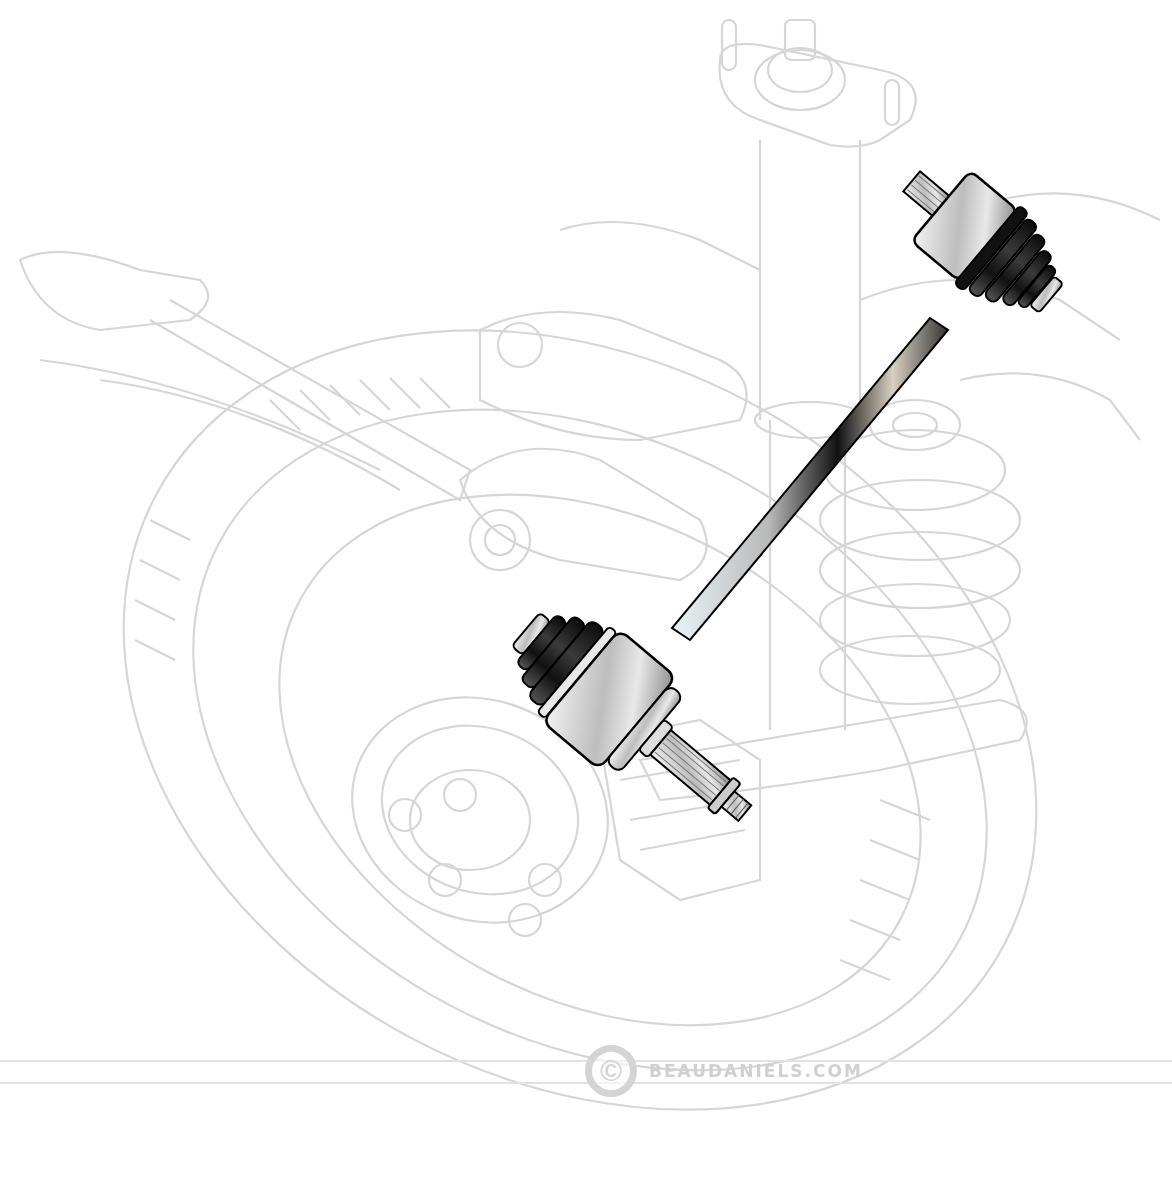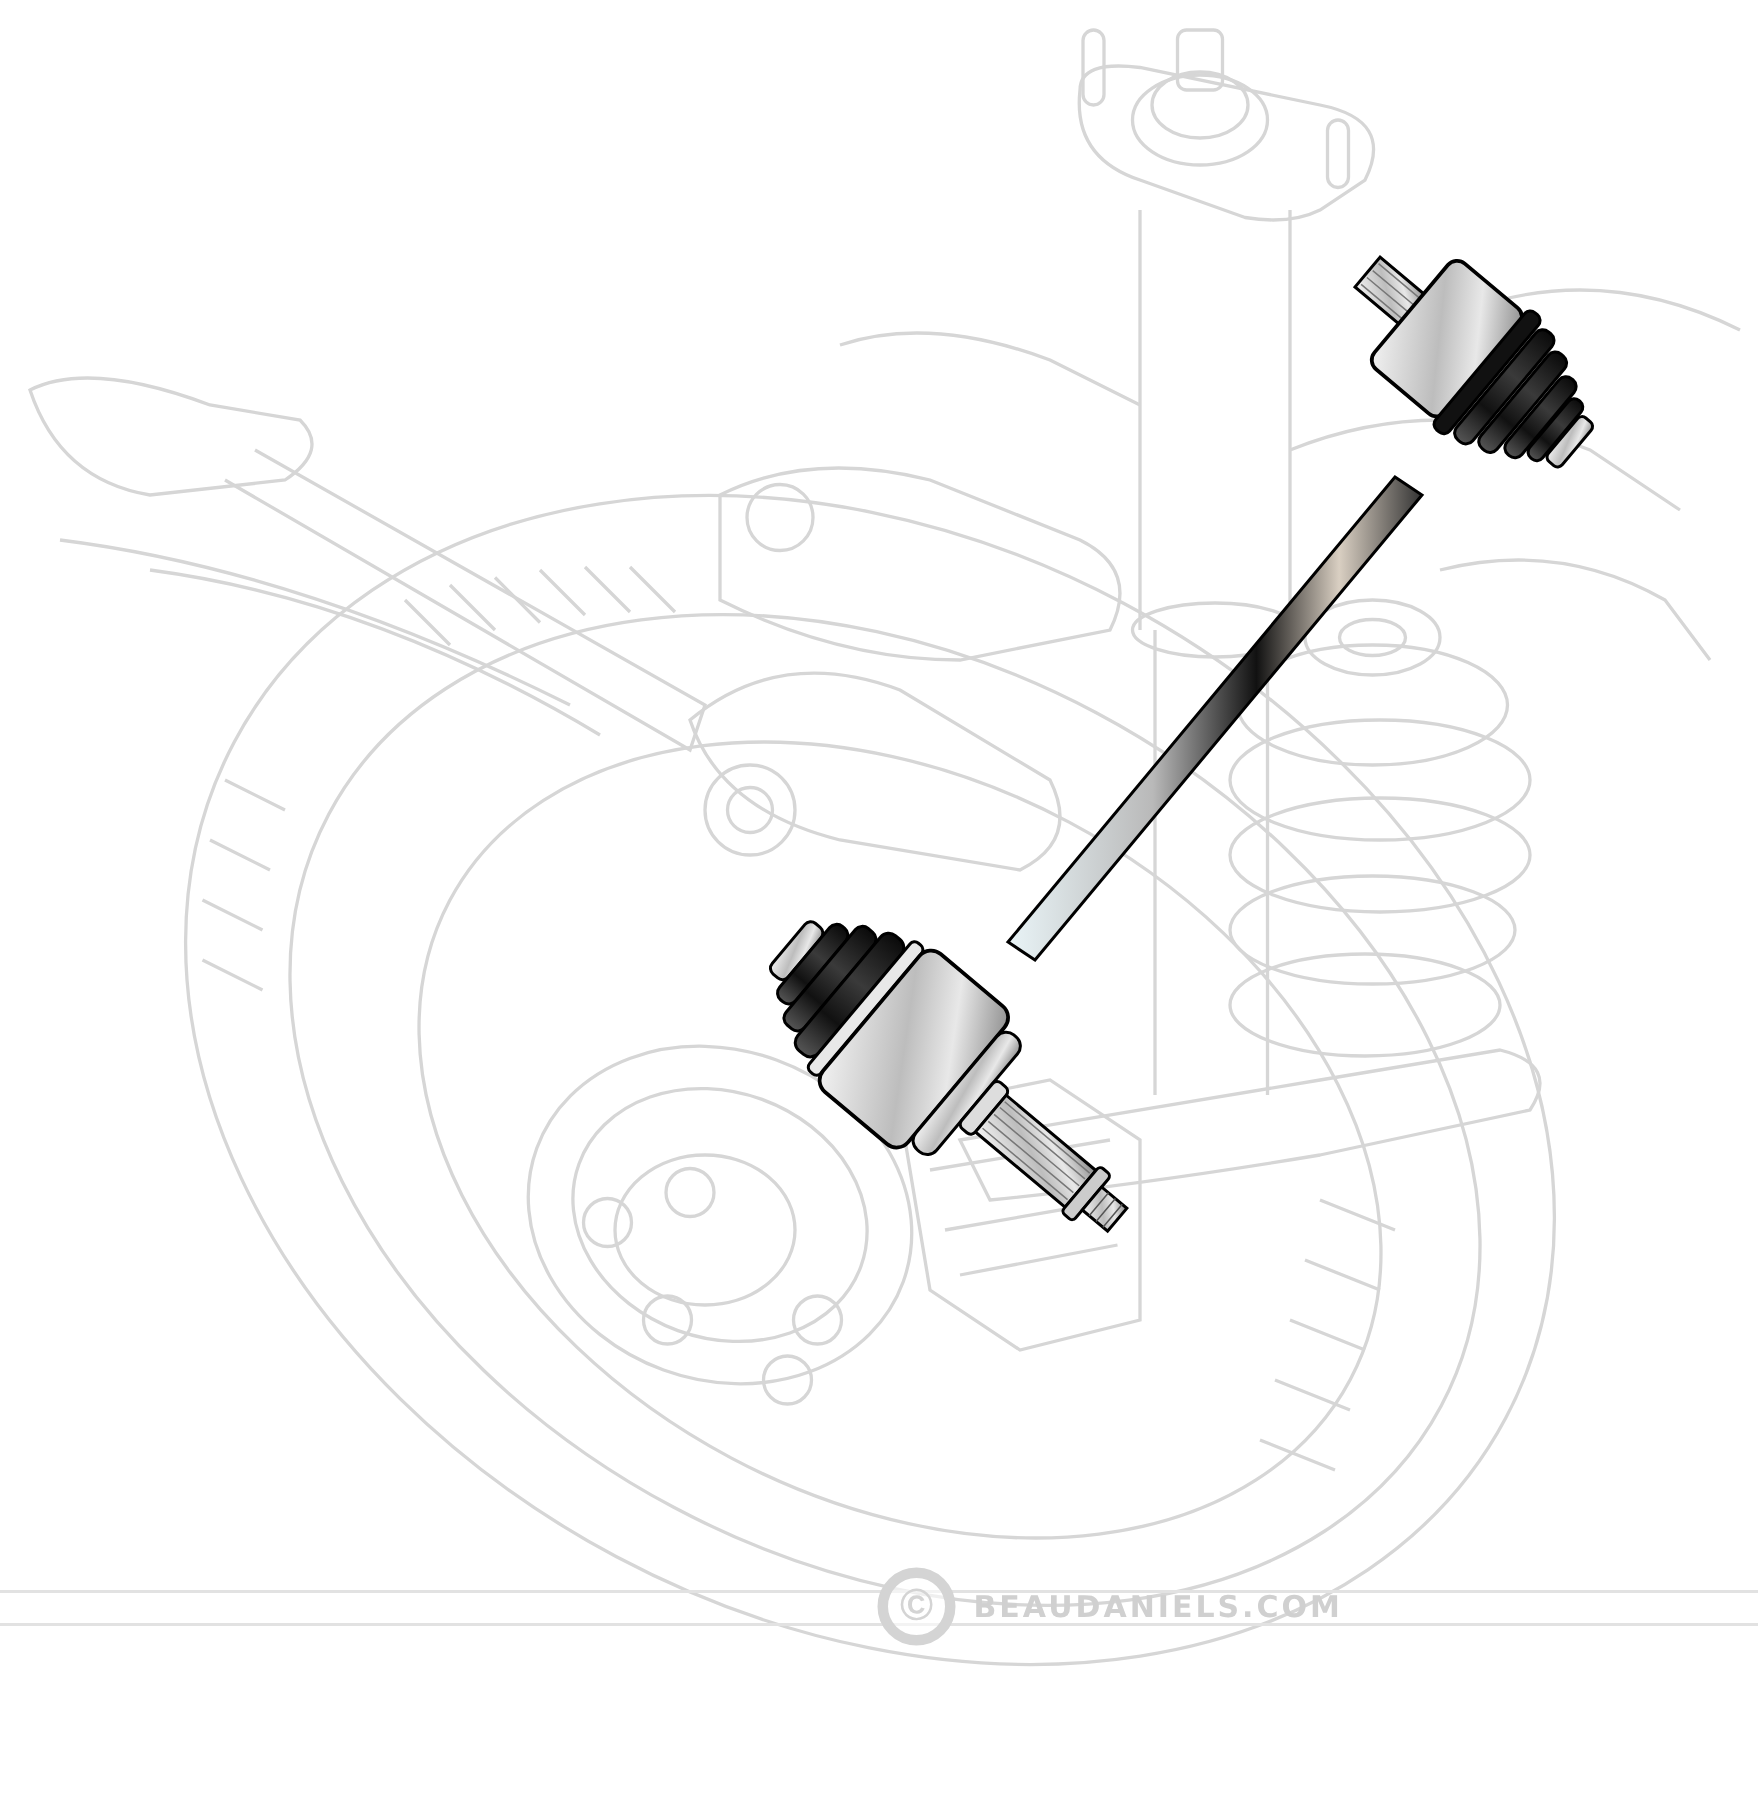--- a/index.html
+++ b/index.html
@@ -5,21 +5,21 @@
     html, body { margin: 0; padding: 0; background: #ffffff; }
     body { width: 1172px; height: 1200px; position: relative; overflow: hidden;
            font-family: "Liberation Sans", sans-serif; }
     .canvas { position: absolute; left: 0; top: 0; width: 1172px; height: 1200px; }
     .wm-line { position: absolute; left: 0; width: 1172px; height: 2px; background: #e2e2e2; }
     .watermark { position: absolute; left: 585px; top: 1040px; height: 62px;
                  display: flex; align-items: center; gap: 12px; }
     .wm-copy { width: 52px; height: 52px; border-radius: 50%; border: 7px solid #d4d4d4;
                box-sizing: border-box; display: flex; align-items: center; justify-content: center;
                color: #d4d4d4; font-weight: bold; font-size: 30px; background: rgba(255,255,255,0.6); }
-    .wm-text { color: #d0d0d0; font-weight: bold; font-size: 20px; letter-spacing: 2px;
+    .wm-text { color: #d0d0d0; font-weight: bold; font-size: 17px; letter-spacing: 2px;
                font-family: "DejaVu Sans", sans-serif; }
   </style>
 </head>
 <body>
 
 <svg class="canvas" viewBox="0 0 1172 1200" xmlns="http://www.w3.org/2000/svg">
   <defs>
     <linearGradient id="metal" x1="0" y1="0" x2="1" y2="1">
       <stop offset="0" stop-color="#f4f4f4"></stop>
       <stop offset="0.45" stop-color="#bdbdbd"></stop>

